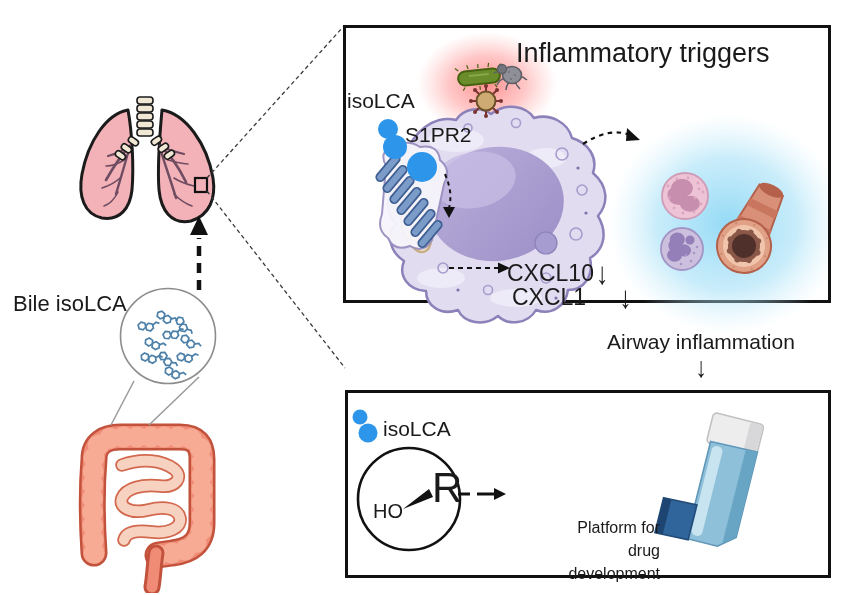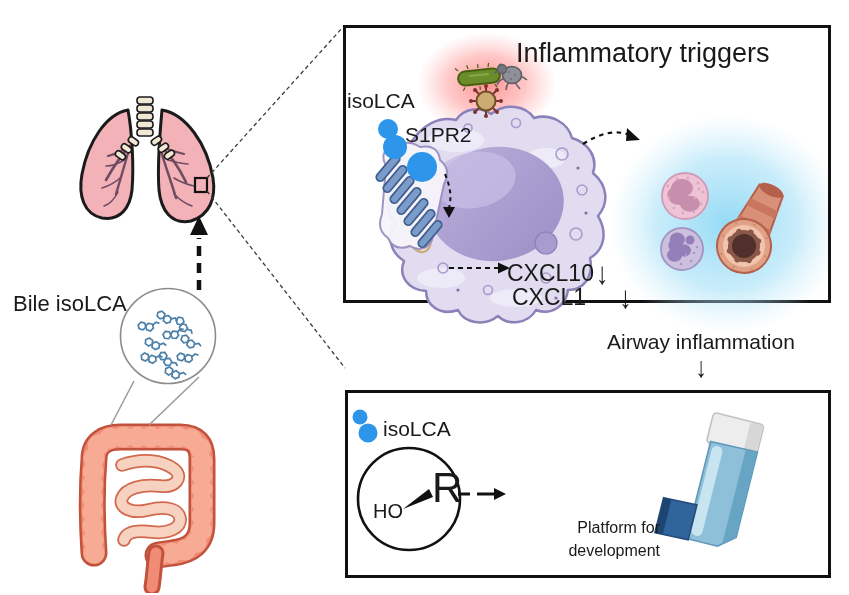--- a/index.html
+++ b/index.html
@@ -363,17 +363,18 @@
           <rect x="2" y="97" width="8" height="36" fill="#1e4572"></rect>
         </g>
       </g>
     </svg>
 
     <div class="lbl" style="left:35px;top:25px;font-size:21px;">isoLCA</div>
     <div class="lbl" style="left:25px;top:108px;font-size:20px;">HO</div>
     <div class="lbl" style="left:84px;top:73px;font-size:42px;">R</div>
     <div class="lbl" style="left:178px;top:78px;width:134px;text-align:right;font-size:16px;line-height:23px;white-space:normal;margin-top:45px;">
       <div>Platform for</div>
+      <div>drug</div>
       <div>development</div>
     </div>
   </div>
 
 </div>
 
 </body></html>

